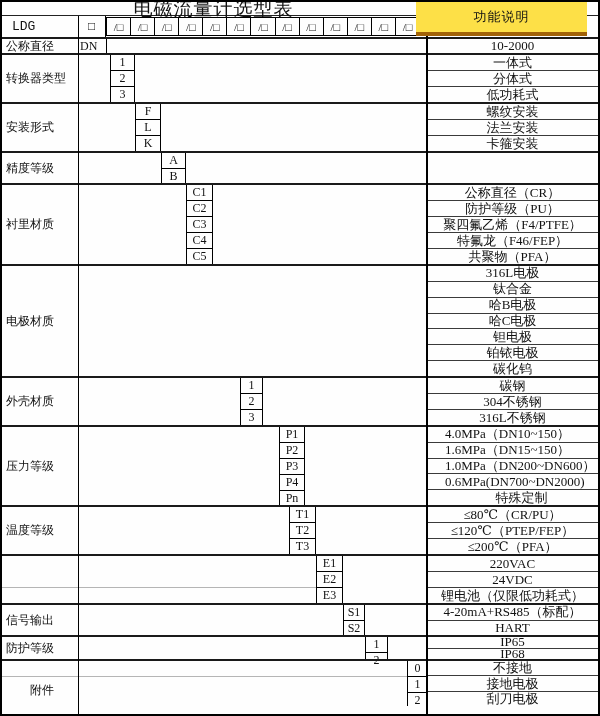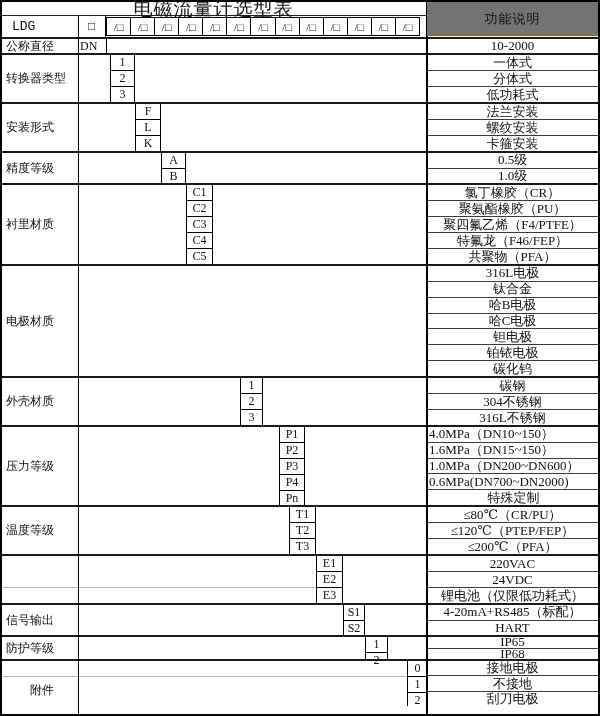--- a/index.html
+++ b/index.html
@@ -10,23 +10,23 @@
     color:#111;overflow:hidden;
   }
   .row,.group{position:relative;box-sizing:border-box;width:100%;}
   .title-row{height:14px;border-bottom:1px solid #222;}
   .title-cell{
     position:absolute;left:0;top:0;width:423px;height:100%;
     display:flex;align-items:center;justify-content:center;
     font-size:19px;letter-spacing:1px;
   }
   .desc-head{
-    position:absolute;left:425px;top:0;width:171px;height:34px;
-    border-bottom:1px solid #a16207;display:flex;align-items:center;justify-content:center;
-    font-size:13px;letter-spacing:1px;z-index:5;background:#737373;box-sizing:border-box;
+    position:absolute;left:414px;top:0;width:171px;height:34px;
+    border-bottom:4px solid #a16207;display:flex;align-items:center;justify-content:center;
+    font-size:13px;letter-spacing:1px;z-index:5;background:#fde047;box-sizing:border-box;
   }
   .ldg-row{height:21px;}
   .ldg-cell{
     position:absolute;left:0;top:0;width:76px;height:100%;
     display:flex;align-items:center;padding-left:10px;box-sizing:border-box;font-size:13px;font-family:Liberation Mono, monospace;
   }
   .first-box{
     position:absolute;left:76px;top:0;width:28px;height:100%;
     border-right:1px solid #000;box-sizing:border-box;
     display:flex;align-items:center;justify-content:center;font-size:12px;
@@ -51,21 +51,21 @@
     display:flex;align-items:center;justify-content:center;font-size:12px;
   }
   .code:last-child{border-bottom:none;}
   .descs{position:absolute;left:425px;right:0;top:0;bottom:0;display:flex;flex-direction:column;}
   .desc{
     flex:1;border-bottom:1px solid #3a3a3a;box-sizing:border-box;
     display:flex;align-items:center;justify-content:center;
     font-size:13px;white-space:nowrap;overflow:hidden;
   }
   .desc:last-child{border-bottom:none;}
-  .descs.left .desc{justify-content:flex-start;padding-left:2px;font-family:Liberation Serif, serif;}
+  .descs.left .desc{justify-content:flex-start;padding-left:18px;font-family:Liberation Serif, serif;}
   .vline-label{position:absolute;left:76px;top:14px;bottom:0;width:1px;background:#000;z-index:3;}
   .vline-desc{position:absolute;left:424px;top:0;bottom:0;width:2px;background:#000;z-index:4;}
   .sub-divider{position:absolute;left:0;height:1px;background:#b5b5b5;z-index:2;}
   .glabel.center{justify-content:center;padding-left:4px;}
 </style>
 </head>
 <body>
 
 <div class="sheet">
 
@@ -122,50 +122,46 @@
   </div>
 
   <div class="group" style="height:49px">
     <div class="glabel">安装形式</div>
     <div class="codes" style="left:133px;width:26px">
       <div class="code">F</div>
       <div class="code">L</div>
       <div class="code">K</div>
     </div>
     <div class="descs">
+      <div class="desc">螺纹安装</div>
       <div class="desc">法兰安装</div>
-      <div class="desc">螺纹安装</div>
       <div class="desc">卡箍安装</div>
     </div>
   </div>
 
   <div class="group" style="height:32px">
     <div class="glabel">精度等级</div>
     <div class="codes" style="left:159px;width:25px">
       <div class="code">A</div>
       <div class="code">B</div>
-    </div>
-    <div class="descs">
-      <div class="desc">0.5级</div>
-      <div class="desc">1.0级</div>
     </div>
   </div>
 
   <div class="group" style="height:81px">
     <div class="glabel">衬里材质</div>
     <div class="codes" style="left:184px;width:27px">
       <div class="code">C1</div>
       <div class="code">C2</div>
       <div class="code">C3</div>
       <div class="code">C4</div>
       <div class="code">C5</div>
     </div>
     <div class="descs">
-      <div class="desc">氯丁橡胶（CR）</div>
-      <div class="desc">聚氨酯橡胶（PU）</div>
+      <div class="desc">公称直径（CR）</div>
+      <div class="desc">防护等级（PU）</div>
       <div class="desc">聚四氟乙烯（F4/PTFE）</div>
       <div class="desc">特氟龙（F46/FEP）</div>
       <div class="desc">共聚物（PFA）</div>
     </div>
   </div>
 
   <div class="group" style="height:112px">
     <div class="glabel">电极材质</div>
     <div class="descs">
       <div class="desc">316L电极</div>
@@ -264,19 +260,19 @@
 
   <div class="group" style="height:47px">
     <div class="glabel center" style="top:33.3%">附件</div>
     <div class="sub-divider" style="top:33.3%;width:405px"></div>
     <div class="codes" style="left:405px;width:20px;border-right:none">
       <div class="code">0</div>
       <div class="code">1</div>
       <div class="code">2</div>
     </div>
     <div class="descs">
+      <div class="desc">不接地</div>
       <div class="desc">接地电极</div>
-      <div class="desc">不接地</div>
       <div class="desc">刮刀电极</div>
     </div>
   </div>
 
 </div>
 
 </body></html>

